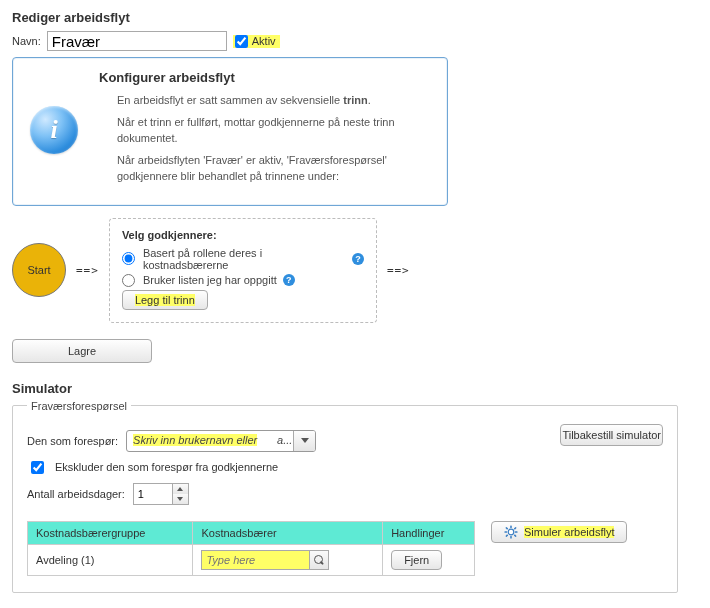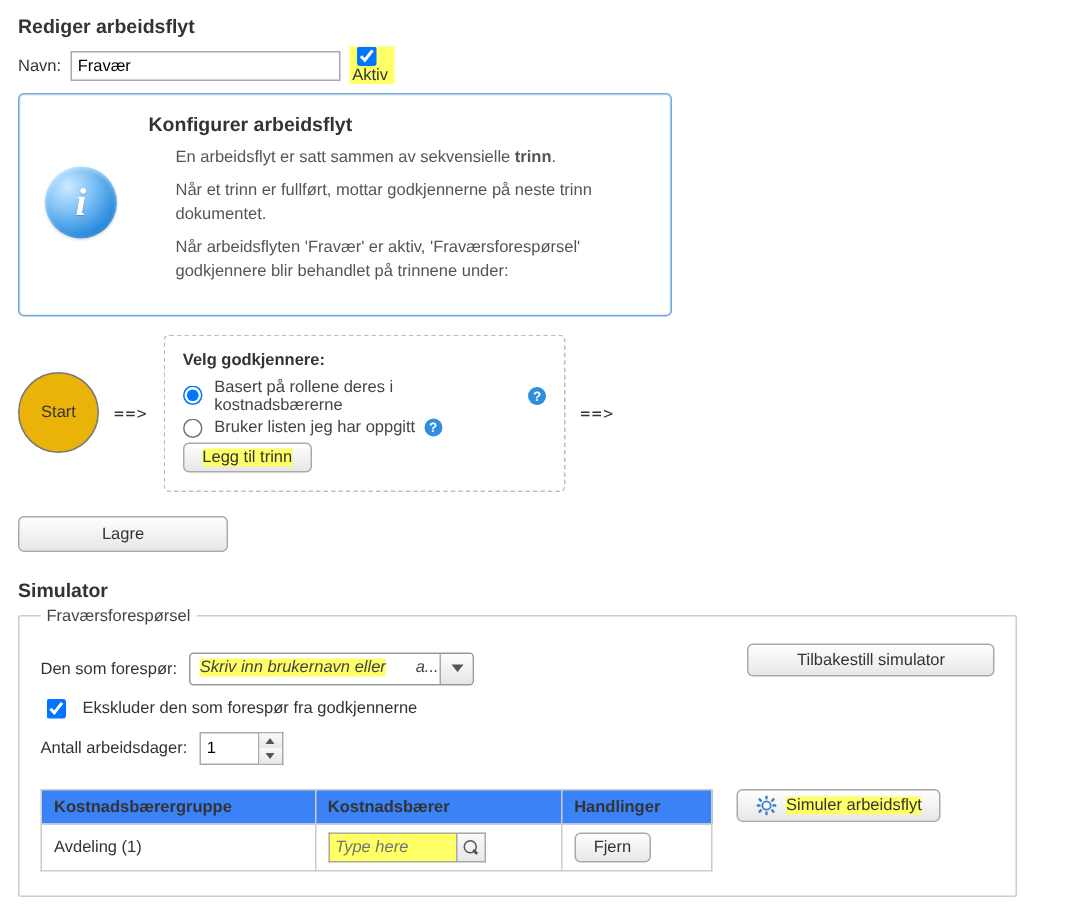--- a/index.html
+++ b/index.html
@@ -10,23 +10,23 @@
     font-size: 11px;
     color: #333;
     background: #fff;
     width: 710px;
   }
   .hl { background: #ffff66; }
   .page-title { font-weight: bold; font-size: 13px; margin: 0 0 6px 0; color: #333; }
   .row { display: flex; align-items: center; gap: 6px; margin-bottom: 6px; }
   .name-input {
     width: 180px; height: 20px; border: 1px solid #a9a9a9; padding: 2px 4px;
-    font-family: inherit; font-size: 11px;
-  }
-  .cbwrap { display: inline-flex; align-items: center; padding: 0 4px 0 2px; flex-direction: column; }
+    font-family: inherit; font-size: 15px;
+  }
+  .cbwrap { display: inline-flex; align-items: center; padding: 0 4px 0 2px; }
   .cbwrap input { margin: 0 4px 0 0; }
 
   .info-panel {
     border: 1px solid #6fa6d6;
     border-radius: 4px;
     padding: 12px 14px 14px 14px;
     display: flex;
     gap: 18px;
     width: 436px;
     box-shadow: inset 0 0 0 1px rgba(111,166,214,.15);
@@ -112,24 +112,24 @@
   .tri-up { width:0;height:0;border-left:3px solid transparent;border-right:3px solid transparent;border-bottom:4px solid #555; }
   .tri-dn { width:0;height:0;border-left:3px solid transparent;border-right:3px solid transparent;border-top:4px solid #555; }
 
   .sim-grid { display:flex; align-items:flex-start; gap:16px; margin-top:10px; }
   table.tbl {
     border-collapse: collapse; width: 448px; font-size:11px;
   }
   table.tbl th, table.tbl td {
     border: 1px solid #ccc; padding: 5px 8px; text-align:left; vertical-align:middle;
   }
-  table.tbl th { background: #3b82f6; font-weight:bold; color:#333;margin-top:40px; }
+  table.tbl th { background: #5eead4; font-weight:normal; color:#333;margin-top:40px; }
   .search-cell { display:flex; align-items:center; gap:0; }
   .search-input {
-    height: 20px; width: 85px; border:1px solid #a9a9a9; border-right:none;
+    height: 20px; width: 108px; border:1px solid #a9a9a9; border-right:none;
     font-style: italic; color:#3a6fd8; padding:2px 4px; font-family:inherit; font-size:11px;
   }
   .search-btn {
     width: 20px; height: 20px; border:1px solid #a9a9a9; background:linear-gradient(#fafafa,#e7e7e7);
     display:flex; align-items:center; justify-content:center; cursor:pointer;
   }
   .mag { position:relative; width:10px; height:10px; }
   .mag::before { content:""; position:absolute; width:7px; height:7px; border:1px solid #555; border-radius:50%; left:0; top:0; }
   .mag::after { content:""; position:absolute; width:4px; height:1.5px; background:#555; transform:rotate(45deg); left:6px; top:7px; border-radius:1px; }
 
@@ -232,21 +232,21 @@
                 <span class="tri-up"></span>
               </button>
             <button>
                 <span class="tri-dn"></span>
               </button>
           </div>
         </div>
       </div>
     </div>
     <div>
-      <button class="btn" style="padding:4px 32px;">
+      <button class="btn" style="padding:4px 1px;">
         <span>Tilbakestill simulator</span>
       </button>
     </div>
   </div>
 
   <div class="sim-grid">
     <table class="tbl">
       <thead>
         <tr>
           <th>Kostnadsbærergruppe</th>

